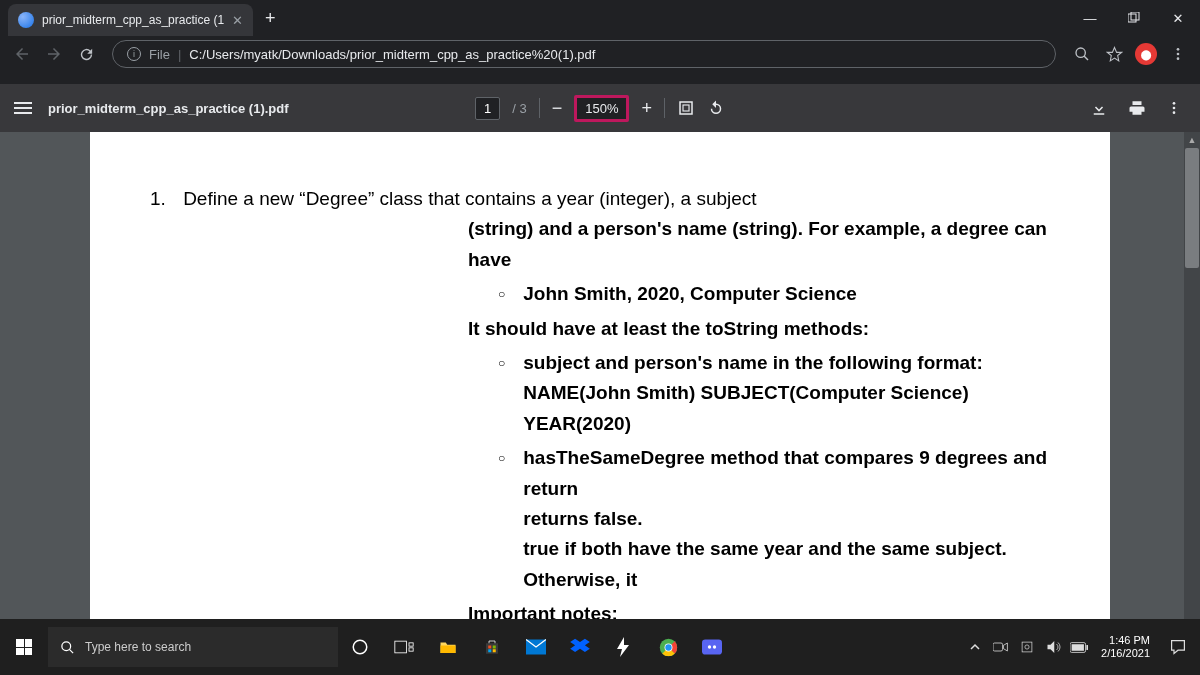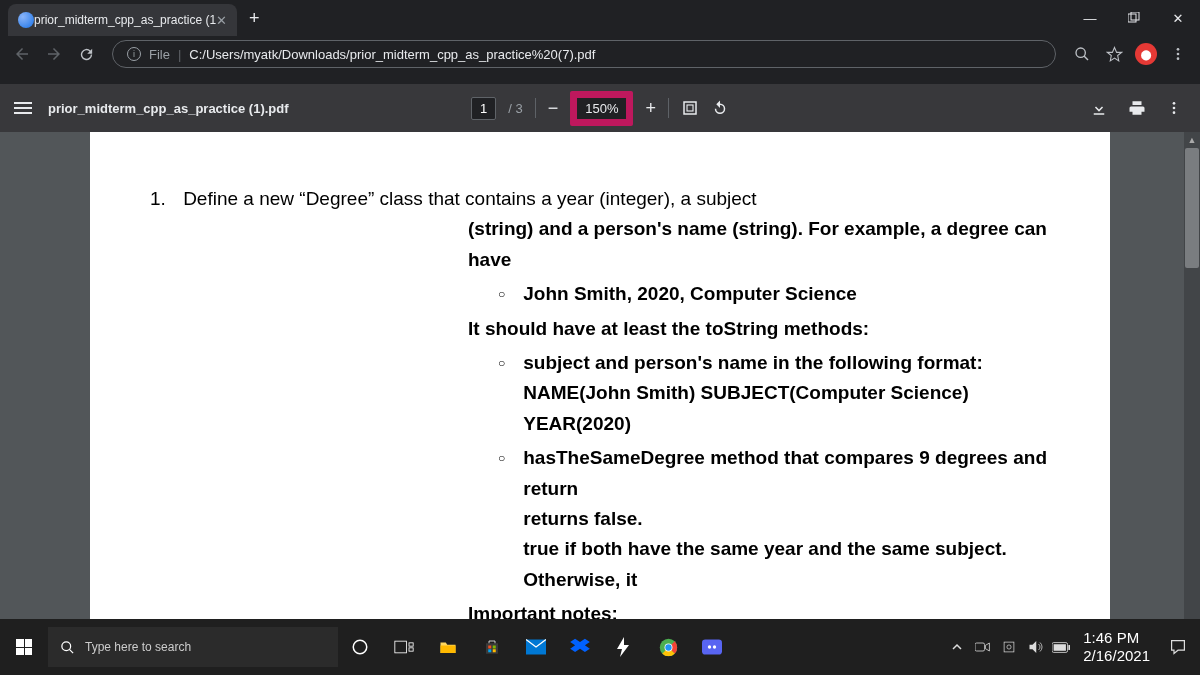--- a/index.html
+++ b/index.html
@@ -1,21 +1,21 @@
 <!DOCTYPE html>
 <html><head>
 <meta charset="utf-8">
 <style>
 * { margin: 0; padding: 0; box-sizing: border-box; }
 body { font-family: "Segoe UI", Arial, sans-serif; background: #000; width: 1200px; height: 675px; overflow: hidden; position: relative; }
 
 
 .browser-top { background: #202124; height: 84px; }
 .tab-strip { display: flex; align-items: center; height: 36px; padding-left: 8px; }
-.tab { display: flex; align-items: center; background: #35363a; border-radius: 8px 8px 0 0; height: 32px; padding: 0 10px; min-width: 200px; margin-top: 4px; color: #e8eaed; font-size: 12px; }
+.tab { display: flex; align-items: center; background: #35363a; border-radius: 8px 8px 0 0; height: 32px; padding: 0 10px; min-width: 200px; margin-top: 4px; color: #e8eaed; font-size: 12px; gap: 8px; }
 .tab-favicon { width: 16px; height: 16px; border-radius: 50%; background: radial-gradient(circle at 30% 30%, #8ab4f8, #1a73e8); flex-shrink: 0; }
 .tab-title { flex: 1; overflow: hidden; white-space: nowrap; text-overflow: ellipsis; }
 .tab-close { color: #9aa0a6; cursor: pointer; font-size: 13px; }
 .new-tab { color: #e8eaed; font-size: 18px; padding: 0 12px; cursor: pointer; }
 .win-ctrl { margin-left: auto; display: flex; gap: 0; color: #e8eaed; }
 .win-ctrl span { width: 44px; height: 32px; display: flex; align-items: center; justify-content: center; font-size: 13px; }
 
 .toolbar { display: flex; align-items: center; height: 36px; padding: 0 8px; gap: 4px; }
 .nav-btn { width: 28px; height: 28px; display: flex; align-items: center; justify-content: center; color: #bdc1c6; cursor: pointer; border-radius: 50%; }
 .nav-btn.disabled { color: #5f6368; }
@@ -29,21 +29,21 @@
 
 
 .pdf-bar { height: 48px; background: #38383b; display: flex; align-items: center; color: #e8eaed; font-size: 13px; position: relative; }
 .pdf-bar-left { display: flex; align-items: center; gap: 16px; padding-left: 14px; }
 .hamburger { width: 18px; display: flex; flex-direction: column; gap: 3px; cursor: pointer; }
 .hamburger div { height: 2px; background: #e8eaed; }
 .pdf-name { font-weight: 600; text-align: center; }
 .pdf-bar-center { position: absolute; left: 50%; transform: translateX(-50%); display: flex; align-items: center; gap: 12px; }
 .page-box { background: #202124; border: 1px solid #5f6368; padding: 3px 8px; border-radius: 2px; color: #fff; }
 .page-sep { color: #9aa0a6; }
-.zoom-box { background: #202124; border: 7px solid #be185d; padding: 3px 8px; border-radius: 2px; }
+.zoom-box { background: #202124; border: 3px solid #be185d; padding: 3px 8px; border-radius: 2px; }
 .zoom-btn { font-size: 18px; cursor: pointer; }
 .divider { width: 1px; height: 20px; background: #5f6368; }
 .pdf-bar-right { margin-left: auto; display: flex; align-items: center; gap: 20px; padding-right: 18px; }
 .pdf-icon { cursor: pointer; }
 
 
 .doc-viewport { position: absolute; top: 132px; bottom: 40px; left: 0; right: 0; background: #525659; overflow: hidden; }
 .scrollbar { position: absolute; right: 0; top: 0; bottom: 0; width: 16px; background: #424548; }
 .scroll-up { position: absolute; top: 0; width: 16px; height: 16px; display: flex; align-items: center; justify-content: center; color: #aaa; font-size: 9px; }
 .scroll-down { position: absolute; bottom: 0; width: 16px; height: 16px; display: flex; align-items: center; justify-content: center; color: #aaa; font-size: 9px; }
@@ -60,21 +60,21 @@
 .taskbar { position: absolute; bottom: 0; left: 0; right: 0; height: 56px; background: #1f1f1f; display: flex; align-items: center; color: #fff; font-size: 12px; }
 .start-btn { width: 48px; height: 40px; display: flex; align-items: center; justify-content: center; }
 .win-logo { width: 16px; height: 16px; display: grid; grid-template-columns: 1fr 1fr; grid-template-rows: 1fr 1fr; gap: 1px; }
 .win-logo div { background: #fff; }
 .search-box { display: flex; align-items: center; gap: 10px; height: 40px; padding: 0 12px; width: 290px; background: #2b2b2b; color: #ccc; }
 .search-icon-tb { font-size: 14px; }
 .tb-icons { display: flex; align-items: center; height: 40px; }
 .tb-icon { width: 44px; height: 40px; display: flex; align-items: center; justify-content: center; font-size: 16px; }
 .systray { margin-left: auto; display: flex; align-items: center; gap: 2px; padding-right: 4px; }
 .systray .tb-icon { width: 24px; font-size: 13px; color: #ddd; }
-.clock { font-size: 15px; line-height: 1.2; padding: 0 8px; }
+.clock { text-align: right; font-size: 11px; line-height: 1.2; padding: 0 8px; }
 .notif { width: 36px; display: flex; align-items: center; justify-content: center; }
 
 svg { display: block; }
 </style>
 </head>
 <body>
 
 <div class="browser-top">
   <div class="tab-strip">
     <div class="tab">
@@ -107,21 +107,21 @@
     </div>
     <div class="nav-btn">
       <svg width="17" height="17" viewBox="0 0 24 24">
           <path d="M17.65 6.35A8 8 0 1 0 20 12h-2a6 6 0 1 1-1.76-4.24L13 11h7V4z" fill="currentColor"></path>
         </svg>
     </div>
     <div class="address-bar">
       <div class="addr-icon">i</div>
       <span class="addr-file">File</span>
       <span class="addr-sep">|</span>
-      <span class="addr-url">C:/Users/myatk/Downloads/prior_midterm_cpp_as_practice%20(7).pdf</span>
+      <span class="addr-url">C:/Users/myatk/Downloads/prior_midterm_cpp_as_practice%20(1).pdf</span>
     </div>
     <div class="tool-icon">
       <svg width="16" height="16" viewBox="0 0 24 24">
           <circle cx="10" cy="10" r="7" stroke="currentColor" stroke-width="2" fill="none"></circle>
           <line x1="15" y1="15" x2="21" y2="21" stroke="currentColor" stroke-width="2"></line>
         </svg>
     </div>
     <div class="tool-icon">
       <svg width="17" height="17" viewBox="0 0 24 24">
           <path d="M12 2l3 7h7l-5.5 4.5L18 21l-6-4-6 4 1.5-7.5L2 9h7z" stroke="currentColor" stroke-width="1.5" fill="none"></path>

